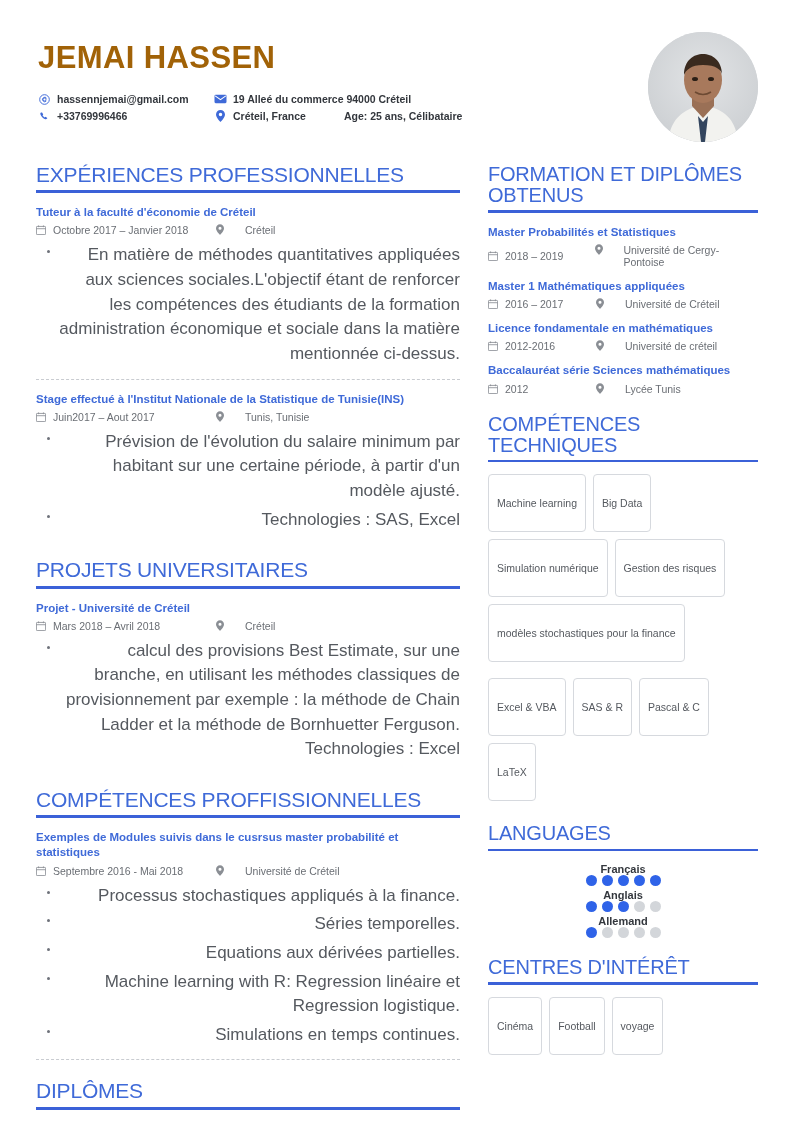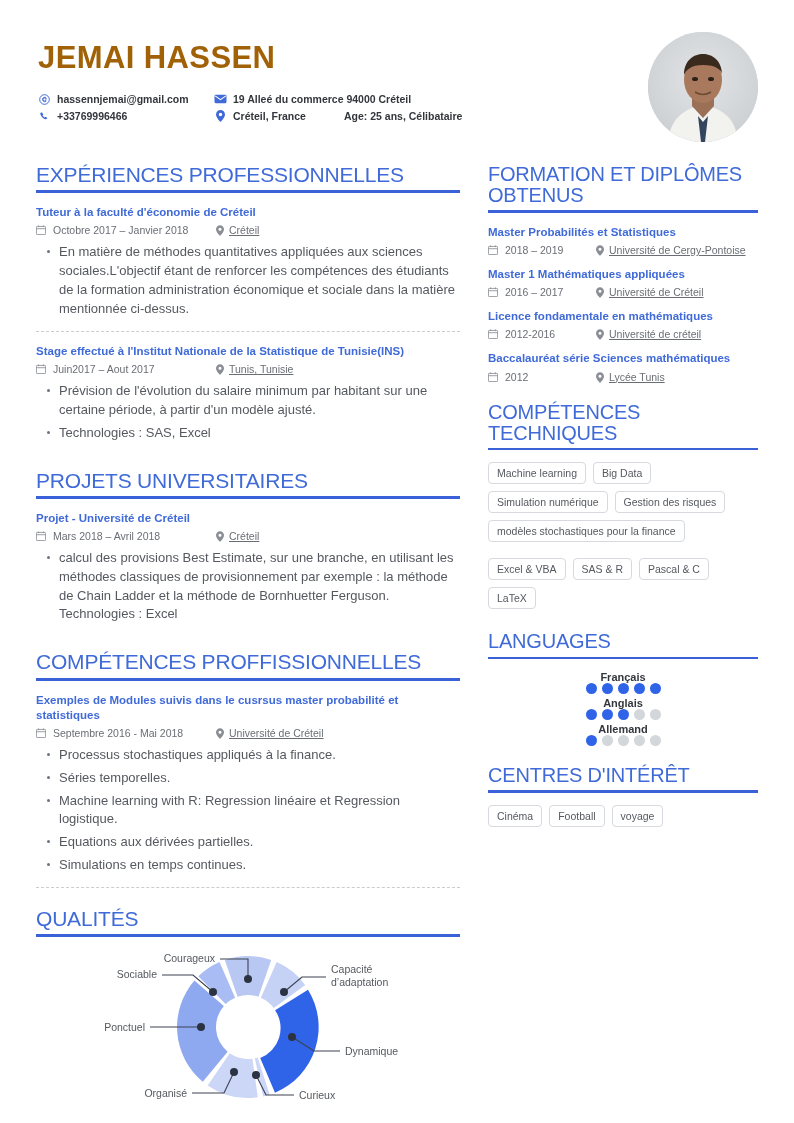--- a/index.html
+++ b/index.html
@@ -51,44 +51,44 @@
   .rule.thin { height: 2.5px; }
 
   
   .entry { margin-bottom: 11px; }
   .entry-title {
     color: #3f6ad8; font-size: 11.5px; font-weight: bold;
     line-height: 1.32; margin-bottom: 4px;
   }
   .meta { display: flex; font-size: 10.5px; color: #6a6e74; margin-bottom: 7px; }
   .meta .m-date { width: 180px; display: flex; align-items: center; gap: 6px; }
-  .meta .m-loc  { display: flex; align-items: flex-end; gap: 2px; text-decoration: underline; }
+  .meta .m-loc  { display: flex; align-items: flex-start; gap: 18px; }
   .meta.rmeta .m-date { width: 108px; }
   .m-ico { color: #8a8e94; display: inline-flex; width: 11px; }
   .m-ico svg { display: block; }
 
   ul.bullets { list-style: none; margin: 0 0 0 10px; padding: 0; }
   ul.bullets li {
     position: relative; padding-left: 13px;
-    font-size: 13px; line-height: 1.45; color: #55595f; margin-bottom: 4px;
+    font-size: 17px; line-height: 1.45; color: #55595f; margin-bottom: 4px; text-align: right;
   }
   ul.bullets li::before {
     content: ""; position: absolute; left: 1px; top: 7px;
     width: 3px; height: 3px; border-radius: 50%; background: #6e727a;
   }
   .dashed { border-top: 1px dashed #c9ccd1; margin: 12px 0 12px 0; }
   .gap-s { height: 8px; }
   .gap-m { height: 16px; }
   .gap-l { height: 22px; }
 
   
   .tags { display: flex; flex-wrap: wrap; gap: 7px; }
   .tag {
     border: 1px solid #d6d9de; border-radius: 4px;
-    padding: 4px 8px; font-size: 10.5px; color: #55595f;
+    padding: 22px 8px; font-size: 10.5px; color: #55595f;
     background: #fff; white-space: nowrap;
   }
 
   
   .lang-row { display: flex; align-items: center; justify-content: space-between; margin-bottom: 3px; flex-direction: column; }
   .lang-name { font-size: 11px; font-weight: bold; color: #33373d; }
   .dots { display: flex; gap: 5px; }
   .dot { width: 11px; height: 11px; border-radius: 50%; background: #d3d6da; }
   .dot.on { background: #2f63e8; }
 
@@ -282,30 +282,30 @@
                 <svg width="8" height="11" viewBox="0 0 12 16">
                   <path d="M6 0C2.7 0 0 2.7 0 6c0 4.4 6 10 6 10s6-5.6 6-10c0-3.3-2.7-6-6-6zm0 8.3A2.3 2.3 0 116 3.7a2.3 2.3 0 010 4.6z" fill="#8a8e94"></path>
                 </svg>
               </span>
             <span>Université de Créteil</span>
           </span>
         </div>
         <ul class="bullets">
           <li>Processus stochastiques appliqués à la finance.</li>
           <li>Séries temporelles.</li>
+          <li>Equations aux dérivées partielles.</li>
           <li>Machine learning with R: Regression linéaire et Regression logistique.</li>
-          <li>Equations aux dérivées partielles.</li>
           <li>Simulations en temps continues.</li>
         </ul>
       </div>
 
       <div class="dashed"></div>
       <div class="gap-s"></div>
 
-      <div class="sec-title">QUALITÉS</div>
+      <div class="sec-title">DIPLÔMES</div>
       <div class="rule"></div>
 
       <div class="chart-wrap">
         <svg width="424" height="166" viewBox="0 0 424 166">
           <g transform="translate(212,78)">
 
             <path d="M -23.2 -66.9 A 71 71 0 0 1 23.2 -66.9 L 10.5 -30.3 A 32 32 0 0 0 -10.5 -30.3 Z" fill="#b9c8f2"></path>
             <path d="M 28.7 -64.9 A 71 71 0 0 1 57.2 -42.0 L 25.8 -18.9 A 32 32 0 0 0 12.9 -29.3 Z" fill="#c5d1f5"></path>
             <path d="M 60.0 -37.2 A 71 71 0 0 1 27.0 65.7 L 12.2 30.9 A 32 32 0 0 0 27.1 -16.8 Z" fill="#2f63e8"></path>
             <path d="M 21.6 67.6 A 71 71 0 0 1 15.1 69.4 L 6.8 31.3 A 32 32 0 0 0 9.7 30.5 Z" fill="#ccd7f7"></path>

